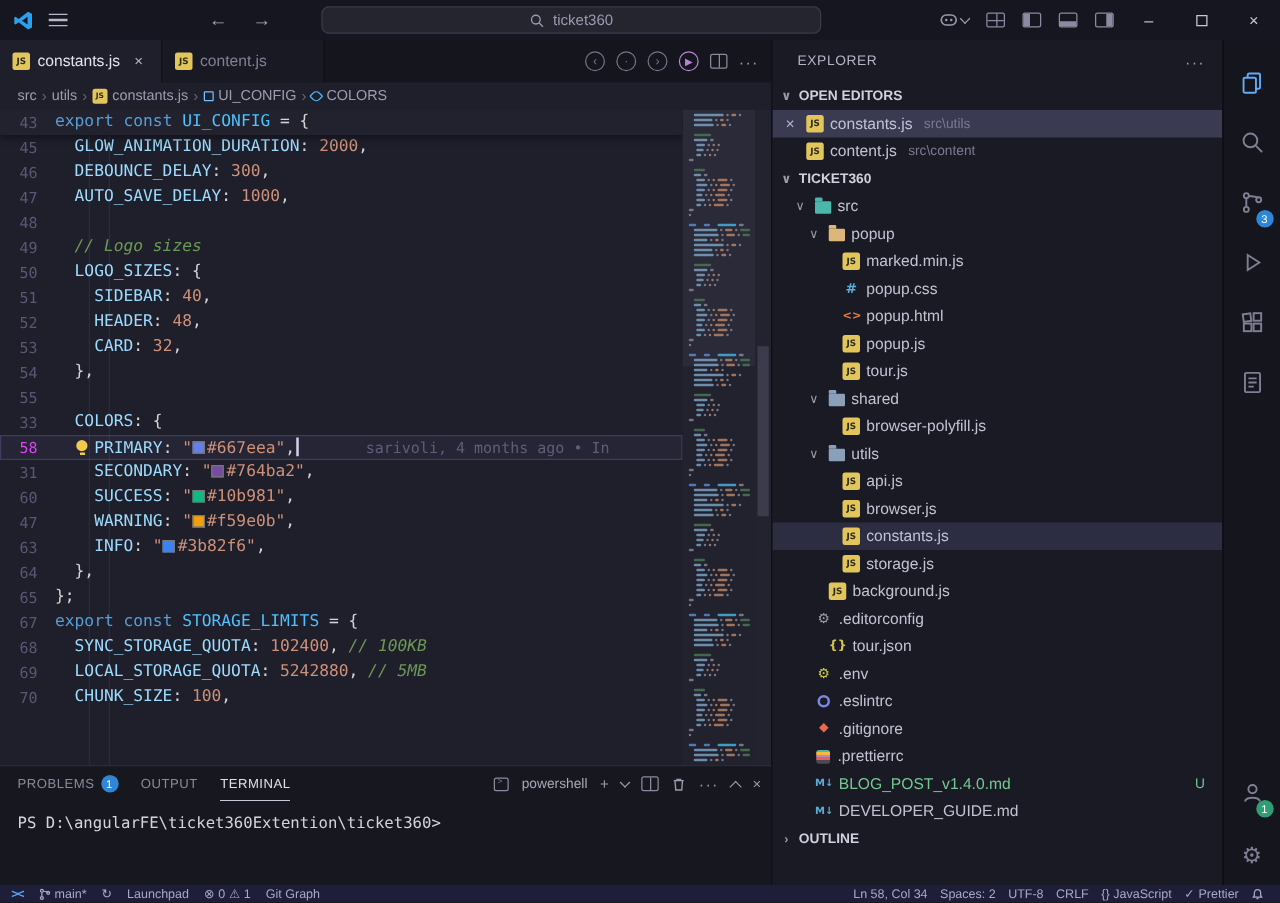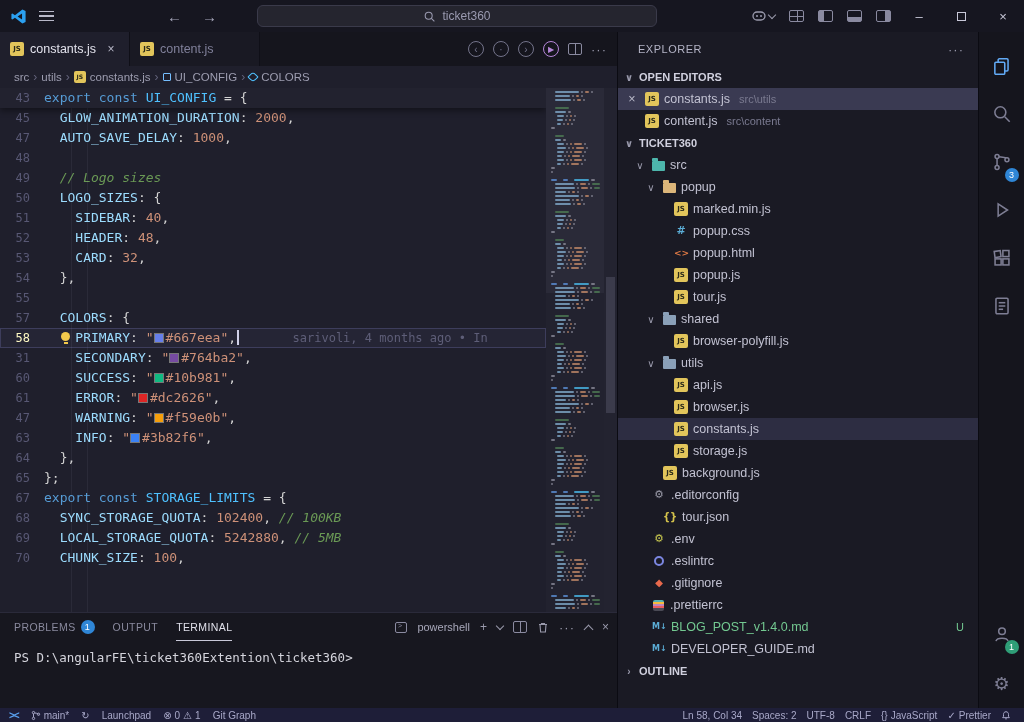--- a/index.html
+++ b/index.html
@@ -55,21 +55,21 @@
   .sym-obj { width:8px; height:8px; border:1.3px solid #75beff; border-radius:1px; display:inline-block; }
   .sym-prop { width:8px; height:8px; border:1.3px solid #4fc1ff; border-radius:4px 1px 4px 1px; display:inline-block; transform:rotate(45deg); }
 
   
   .editor-wrap { flex:1; display:flex; min-height:0; position:relative; }
   .code-region { flex:1; position:relative; overflow:hidden; font:13px/20px "DejaVu Sans Mono",monospace; }
   .guide { position:absolute; top:20px; bottom:0; width:1px; background:rgba(200,200,230,.07); z-index:1; }
   .code-line { display:flex; height:20px; position:relative; white-space:pre; }
   .sticky .code-line { background:#22222f; box-shadow:0 3px 6px rgba(0,0,0,.4); position:relative; z-index:3; }
   .ln { width:44px; text-align:right; padding-right:14px; color:#585874; flex:none; font-size:12px; }
-  .current .ln { color:#fef9c3; }
+  .current .ln { color:#d946ef; }
   .code { white-space:pre; }
   .code-line.current { background:rgba(130,130,190,.07); box-shadow:inset 0 0 0 1px #3d3d5c; }
   .tk-kw { color:#569cd6; } .tk-cn { color:#4fc1ff; } .tk-pr { color:#9cdcfe; }
   .tk-nu { color:#ce9178; } .tk-st { color:#ce9178; } .tk-cm { color:#6a9955; font-style:italic; } .tk-pu { color:#d4d4d4; }
   .sw { display:inline-block; width:10px; height:10px; border:1px solid #777; vertical-align:-1px; margin-right:2px; }
   .blame { color:#5e5e78; margin-left:54px; font-size:12px; }
   .caret { display:inline-block; width:1.5px; height:15px; background:#d0d0e8; vertical-align:-3px; margin-left:1px; }
   .bulb { position:absolute; left:61px; top:4px; width:9px; height:9px; border-radius:50%; background:#f3c94c; }
   .bulb::after { content:""; position:absolute; left:2.5px; top:9.5px; width:4px; height:2px; background:#f3c94c; }
 
@@ -266,34 +266,34 @@
 
       <div class="editor-wrap">
         <div class="code-region">
           <div class="guide" style="left:71px"></div>
           <div class="guide" style="left:87px"></div>
           <div class="sticky" id="sticky-row">
               <div class="code-line"><span class="ln">43</span><span class="code"><span class="tk-kw">export</span><span class="tk-pu"> </span><span class="tk-kw">const</span><span class="tk-pu"> </span><span class="tk-cn">UI_CONFIG</span><span class="tk-pu"> = {</span></span></div>
             </div>
           <div id="code-lines">
               <div class="code-line"><span class="ln">45</span><span class="code"><span class="tk-pu">  </span><span class="tk-pr">GLOW_ANIMATION_DURATION</span><span class="tk-pu">: </span><span class="tk-nu">2000</span><span class="tk-pu">,</span></span></div>
+              <div class="code-line"><span class="ln">46</span><span class="code"><span class="tk-pu">  </span><span class="tk-pr">DEBOUNCE_DELAY</span><span class="tk-pu">: </span><span class="tk-nu">300</span><span class="tk-pu">,</span></span></div>
               <div class="code-line"><span class="ln">47</span><span class="code"><span class="tk-pu">  </span><span class="tk-pr">AUTO_SAVE_DELAY</span><span class="tk-pu">: </span><span class="tk-nu">1000</span><span class="tk-pu">,</span></span></div>
               <div class="code-line"><span class="ln">48</span><span class="code"></span></div>
               <div class="code-line"><span class="ln">49</span><span class="code"><span class="tk-pu">  </span><span class="tk-cm">// Logo sizes</span></span></div>
               <div class="code-line"><span class="ln">50</span><span class="code"><span class="tk-pu">  </span><span class="tk-pr">LOGO_SIZES</span><span class="tk-pu">: {</span></span></div>
               <div class="code-line"><span class="ln">51</span><span class="code"><span class="tk-pu">    </span><span class="tk-pr">SIDEBAR</span><span class="tk-pu">: </span><span class="tk-nu">40</span><span class="tk-pu">,</span></span></div>
               <div class="code-line"><span class="ln">52</span><span class="code"><span class="tk-pu">    </span><span class="tk-pr">HEADER</span><span class="tk-pu">: </span><span class="tk-nu">48</span><span class="tk-pu">,</span></span></div>
               <div class="code-line"><span class="ln">53</span><span class="code"><span class="tk-pu">    </span><span class="tk-pr">CARD</span><span class="tk-pu">: </span><span class="tk-nu">32</span><span class="tk-pu">,</span></span></div>
               <div class="code-line"><span class="ln">54</span><span class="code"><span class="tk-pu">  },</span></span></div>
               <div class="code-line"><span class="ln">55</span><span class="code"></span></div>
-              <div class="code-line"><span class="ln">57</span><span class="code"><span class="tk-pu">  </span><span class="tk-pr">COLORS</span><span class="tk-pu">: {</span></span></div>
+              <div class="code-line"><span class="ln">33</span><span class="code"><span class="tk-pu">  </span><span class="tk-pr">COLORS</span><span class="tk-pu">: {</span></span></div>
               <div class="code-line current"><span class="ln">58</span><span class="code"><span class="tk-pu">    </span><span class="tk-pr">PRIMARY</span><span class="tk-pu">: </span><span class="tk-st">"</span><span class="sw" style="background: rgb(102, 126, 234);"></span><span class="tk-st">#667eea"</span><span class="tk-pu">,</span><span class="caret"></span><span class="blame">sarivoli, 4 months ago • In</span></span><span class="bulb"></span></div>
               <div class="code-line"><span class="ln">31</span><span class="code"><span class="tk-pu">    </span><span class="tk-pr">SECONDARY</span><span class="tk-pu">: </span><span class="tk-st">"</span><span class="sw" style="background: rgb(118, 75, 162);"></span><span class="tk-st">#764ba2"</span><span class="tk-pu">,</span></span></div>
               <div class="code-line"><span class="ln">60</span><span class="code"><span class="tk-pu">    </span><span class="tk-pr">SUCCESS</span><span class="tk-pu">: </span><span class="tk-st">"</span><span class="sw" style="background: rgb(16, 185, 129);"></span><span class="tk-st">#10b981"</span><span class="tk-pu">,</span></span></div>
-              <div class="code-line"><span class="ln">61</span><span class="code"><span class="tk-pu">    </span><span class="tk-pr">ERROR</span><span class="tk-pu">: </span><span class="tk-st">"</span><span class="sw" style="background: rgb(220, 38, 38);"></span><span class="tk-st">#dc2626"</span><span class="tk-pu">,</span></span></div>
               <div class="code-line"><span class="ln">47</span><span class="code"><span class="tk-pu">    </span><span class="tk-pr">WARNING</span><span class="tk-pu">: </span><span class="tk-st">"</span><span class="sw" style="background: rgb(245, 158, 11);"></span><span class="tk-st">#f59e0b"</span><span class="tk-pu">,</span></span></div>
               <div class="code-line"><span class="ln">63</span><span class="code"><span class="tk-pu">    </span><span class="tk-pr">INFO</span><span class="tk-pu">: </span><span class="tk-st">"</span><span class="sw" style="background: rgb(59, 130, 246);"></span><span class="tk-st">#3b82f6"</span><span class="tk-pu">,</span></span></div>
               <div class="code-line"><span class="ln">64</span><span class="code"><span class="tk-pu">  },</span></span></div>
               <div class="code-line"><span class="ln">65</span><span class="code"><span class="tk-pu">};</span></span></div>
               <div class="code-line"><span class="ln">67</span><span class="code"><span class="tk-kw">export</span><span class="tk-pu"> </span><span class="tk-kw">const</span><span class="tk-pu"> </span><span class="tk-cn">STORAGE_LIMITS</span><span class="tk-pu"> = {</span></span></div>
               <div class="code-line"><span class="ln">68</span><span class="code"><span class="tk-pu">  </span><span class="tk-pr">SYNC_STORAGE_QUOTA</span><span class="tk-pu">: </span><span class="tk-nu">102400</span><span class="tk-pu">, </span><span class="tk-cm">// 100KB</span></span></div>
               <div class="code-line"><span class="ln">69</span><span class="code"><span class="tk-pu">  </span><span class="tk-pr">LOCAL_STORAGE_QUOTA</span><span class="tk-pu">: </span><span class="tk-nu">5242880</span><span class="tk-pu">, </span><span class="tk-cm">// 5MB</span></span></div>
               <div class="code-line"><span class="ln">70</span><span class="code"><span class="tk-pu">  </span><span class="tk-pr">CHUNK_SIZE</span><span class="tk-pu">: </span><span class="tk-nu">100</span><span class="tk-pu">,</span></span></div>
             </div>
         </div>

